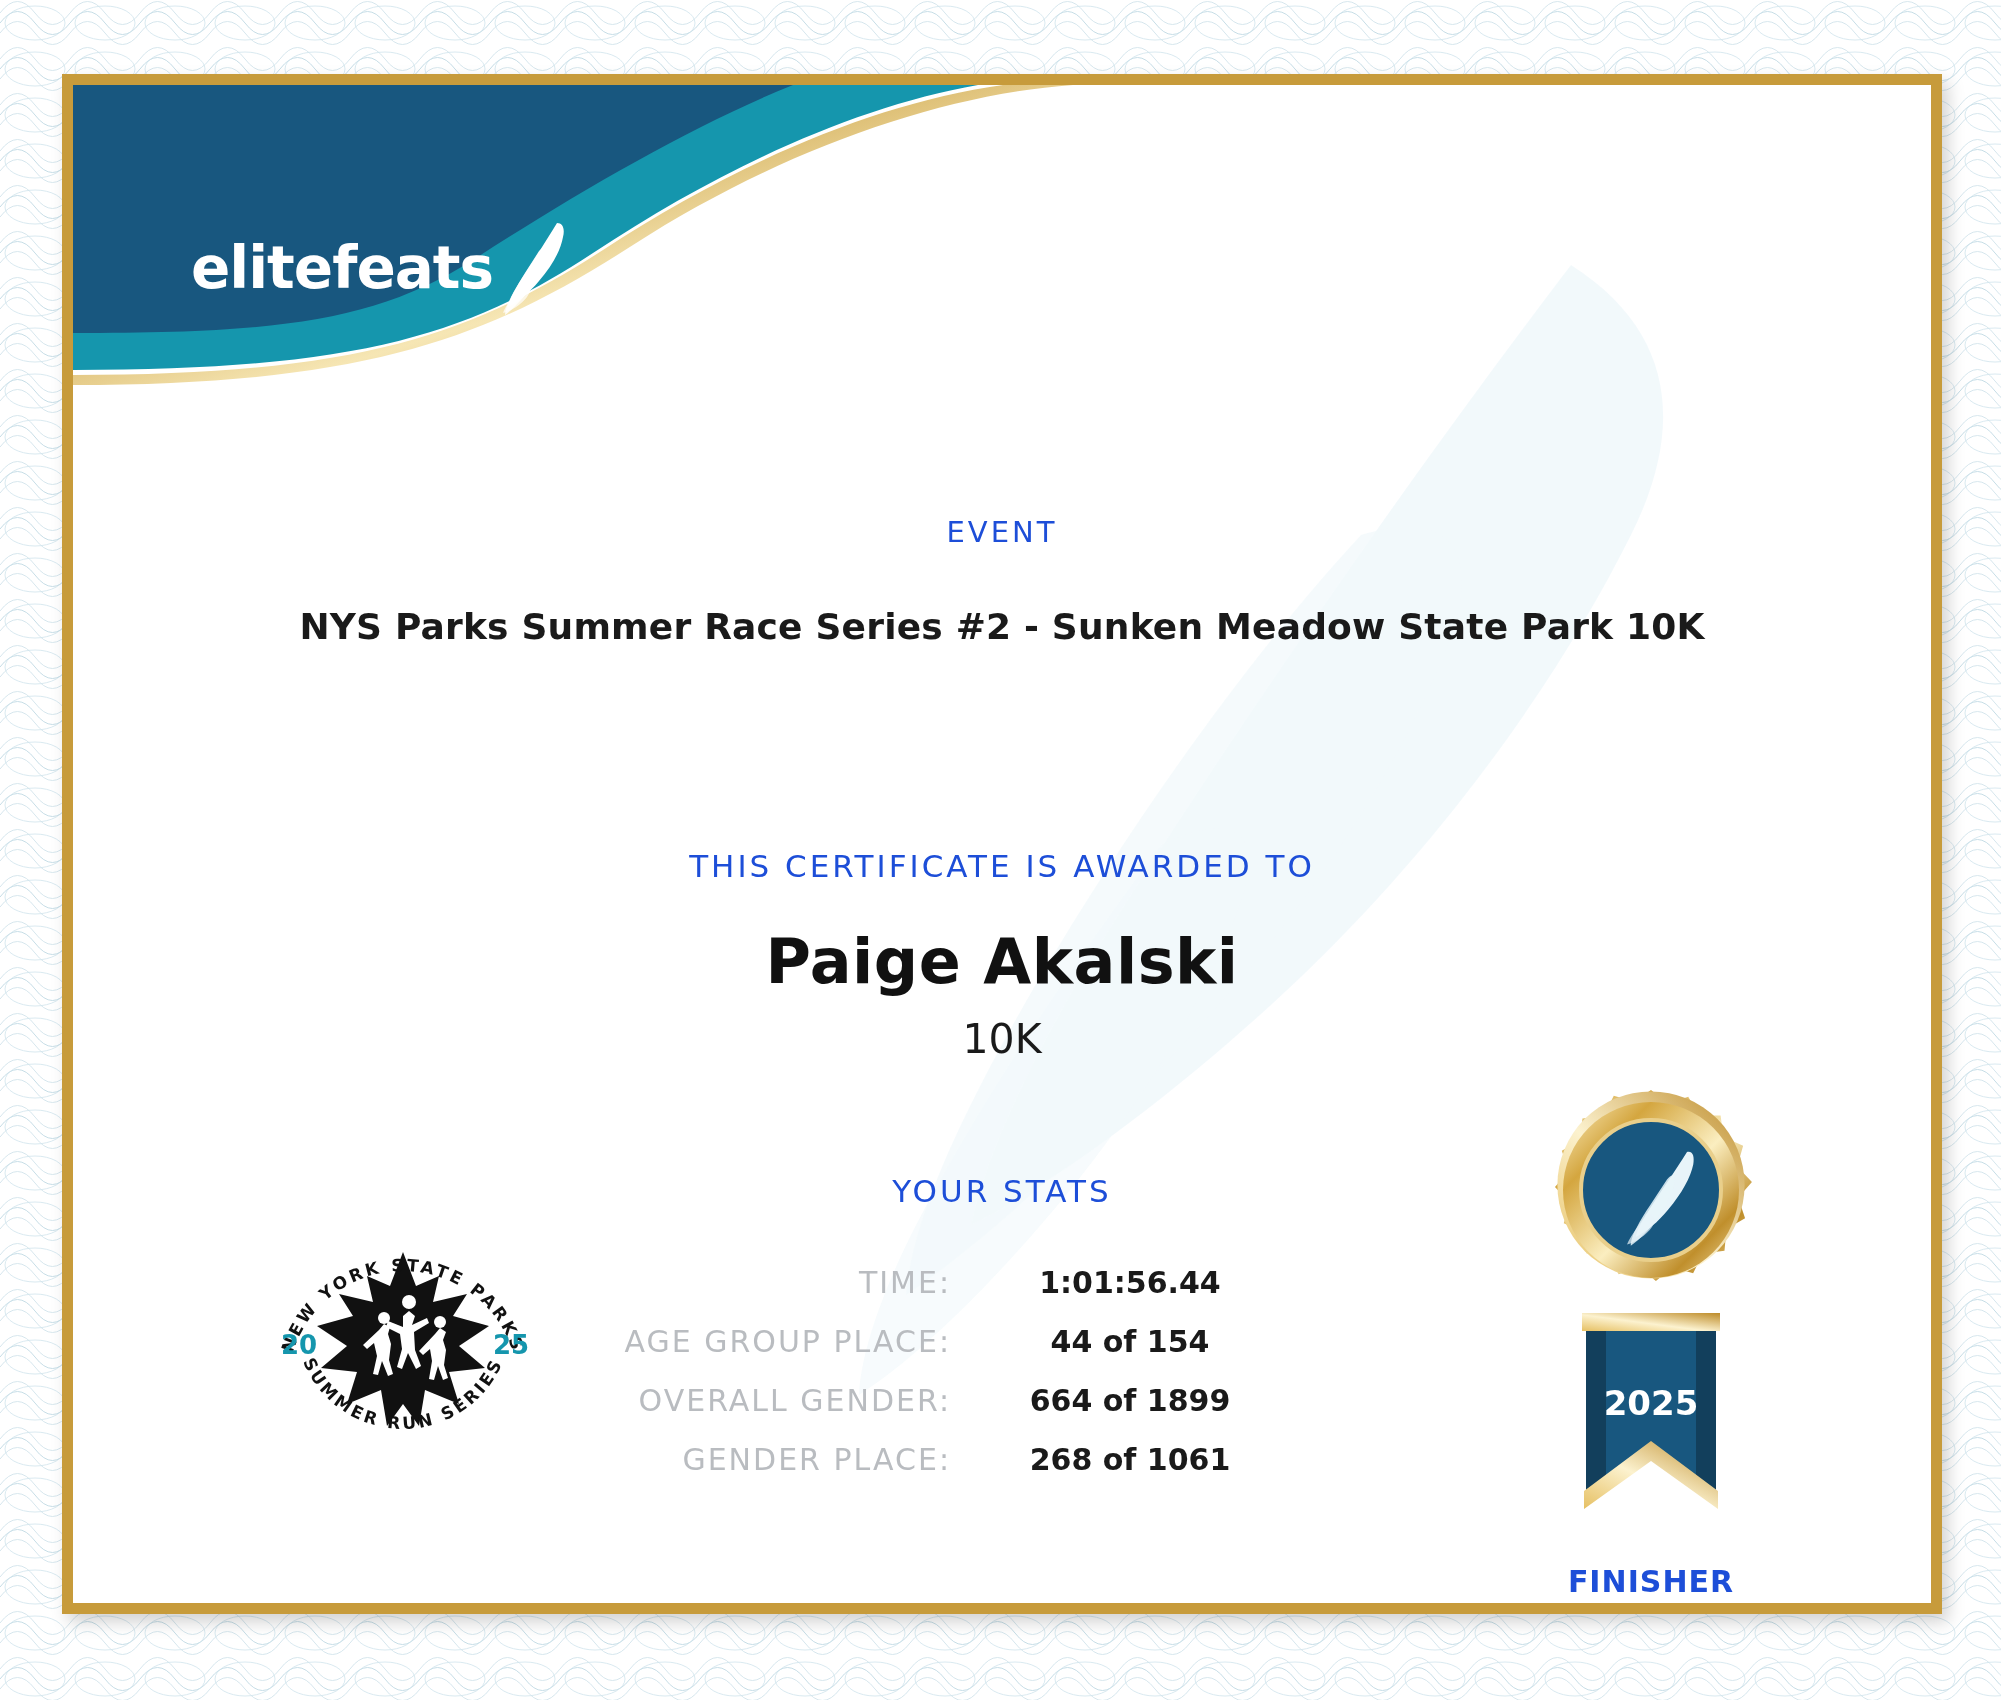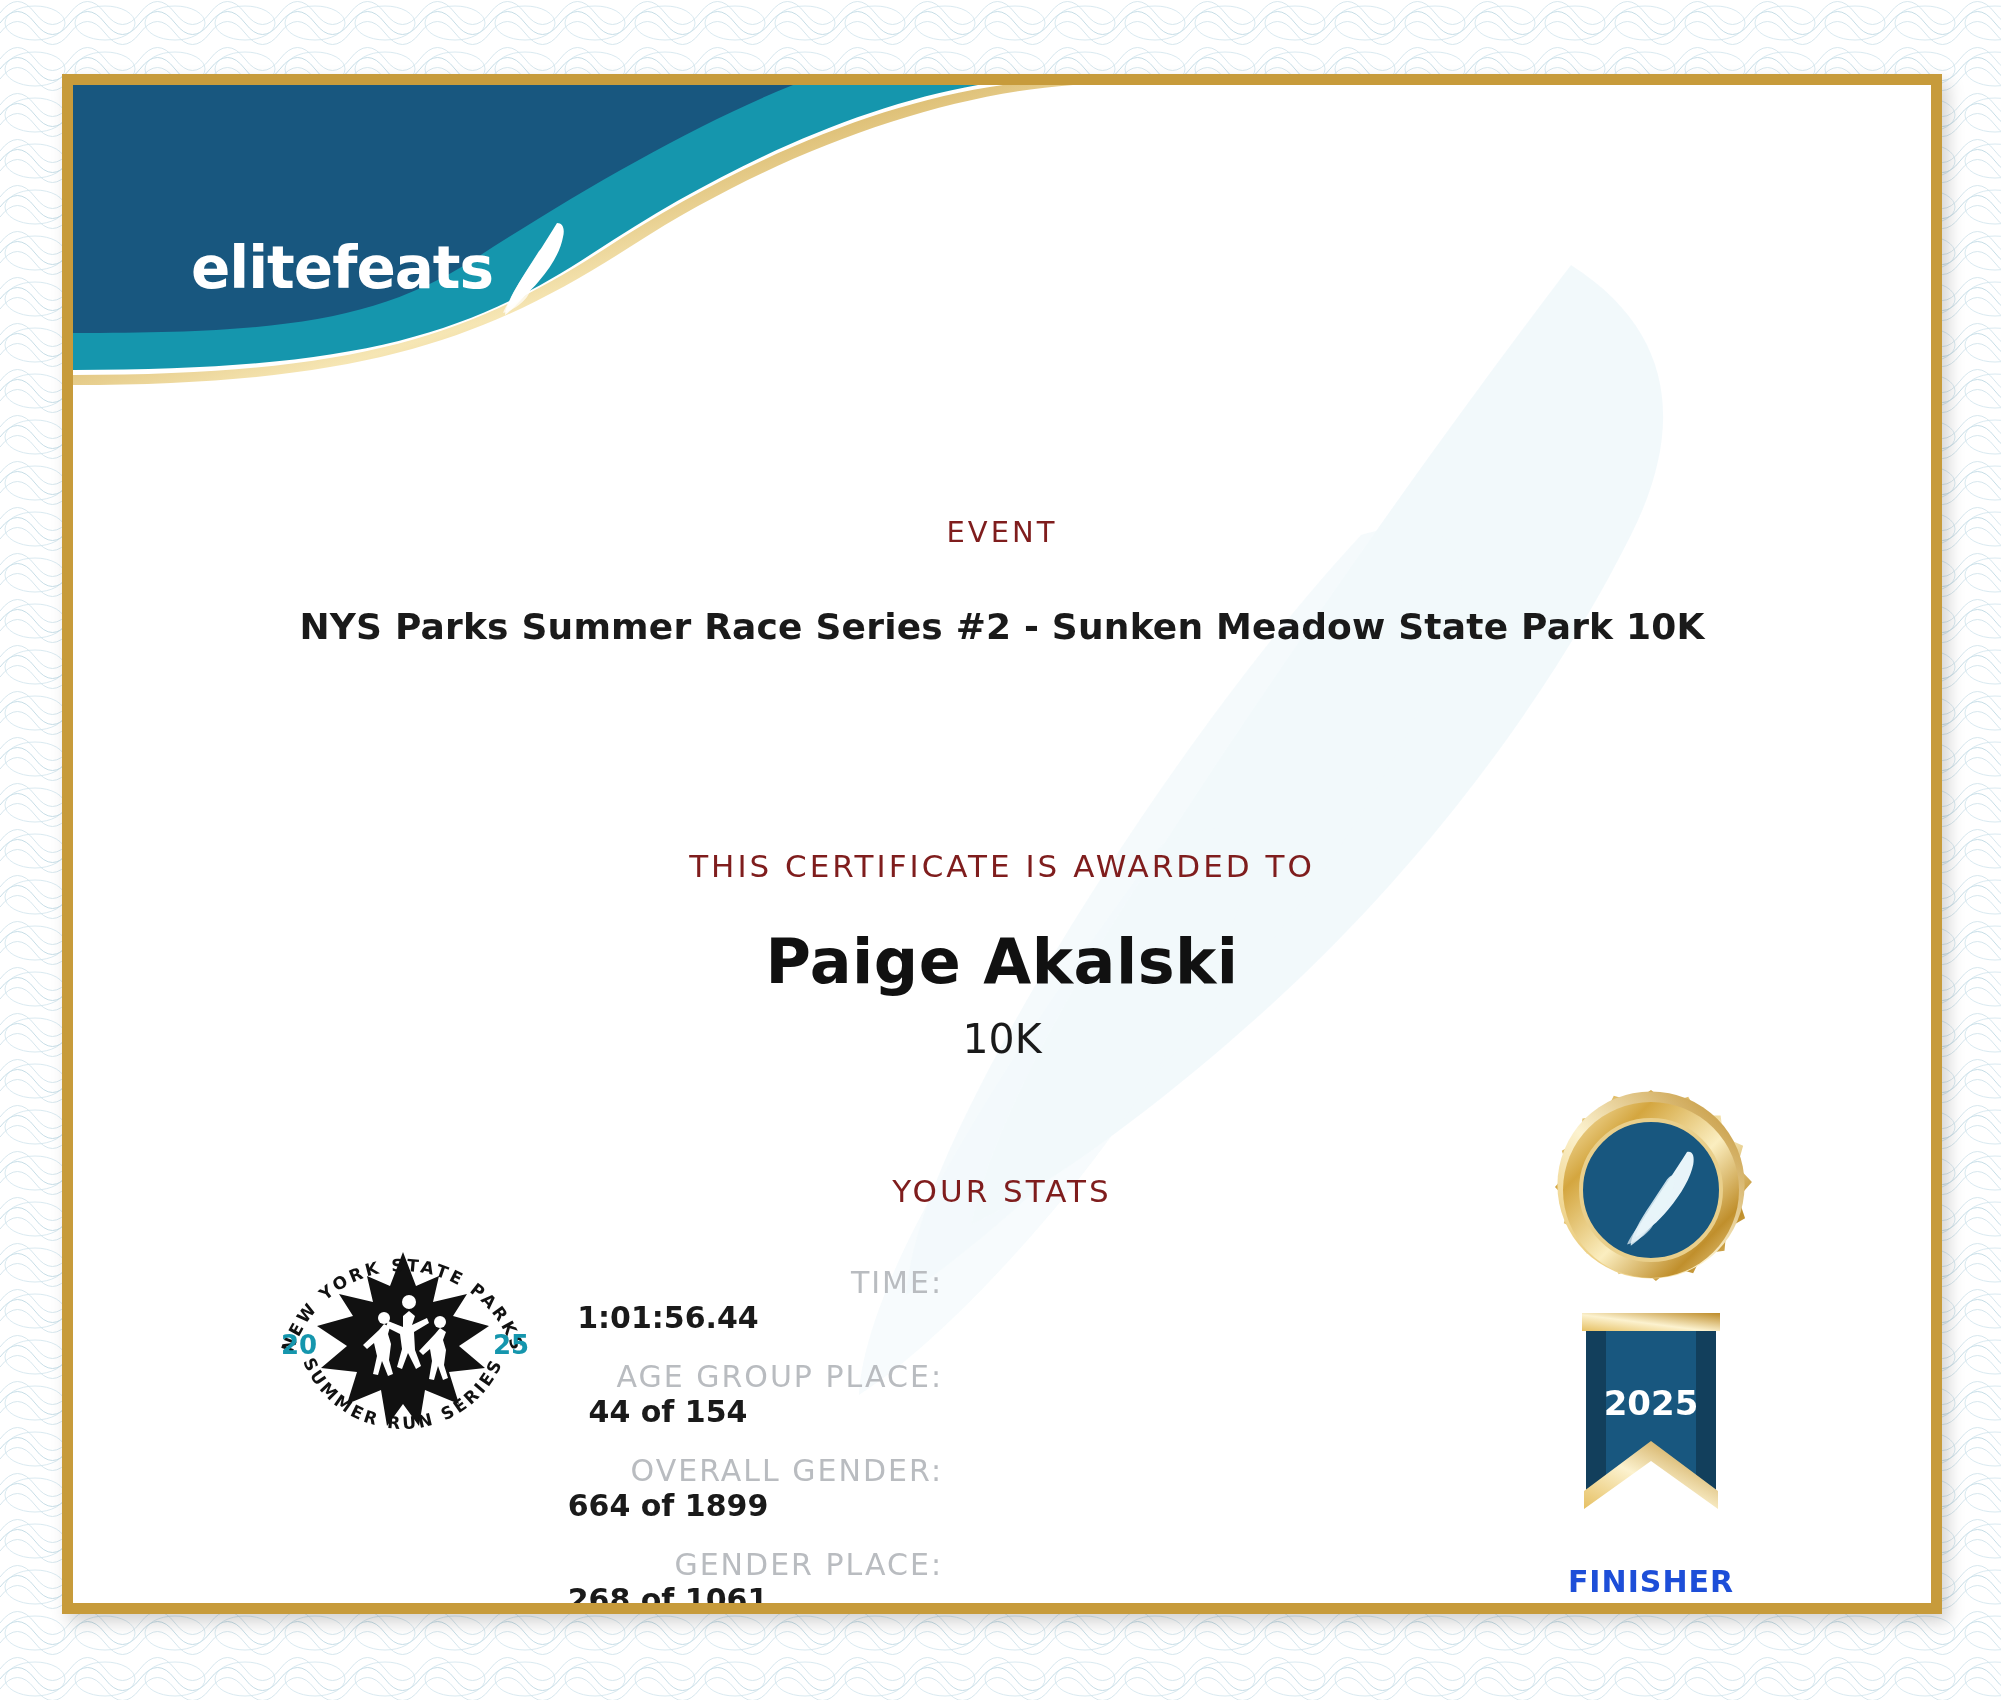--- a/index.html
+++ b/index.html
@@ -79,21 +79,21 @@
     font-family: "DejaVu Sans", sans-serif;
   }
   #brand .wingmark {
     display: block;
     margin-left: 4px;
     margin-top: 6px;
   }
 
   
   .label {
-    color: #7f1d1d;
+    color: #1d4ed8;
     letter-spacing: 3px;
     font-size: 29px;
     text-align: center;
     font-family: "DejaVu Sans", sans-serif;
   }
 
   #event-label {
     position: absolute;
     left: 0; right: 0;
     top: 430px;
@@ -148,21 +148,20 @@
     position: absolute;
     left: 430px;
     top: 1180px;
     width: 800px;
   }
   .stat-row {
     display: flex;
     align-items: baseline;
     justify-content: center;
     margin-bottom: 24px;
-    flex-direction: column;
   }
   .stat-key {
     text-align: right;
     width: 440px;
     color: #b9bcc0;
     font-size: 30px;
     letter-spacing: 2px;
     font-family: "DejaVu Sans", sans-serif;
     padding-right: 14px;
   }

